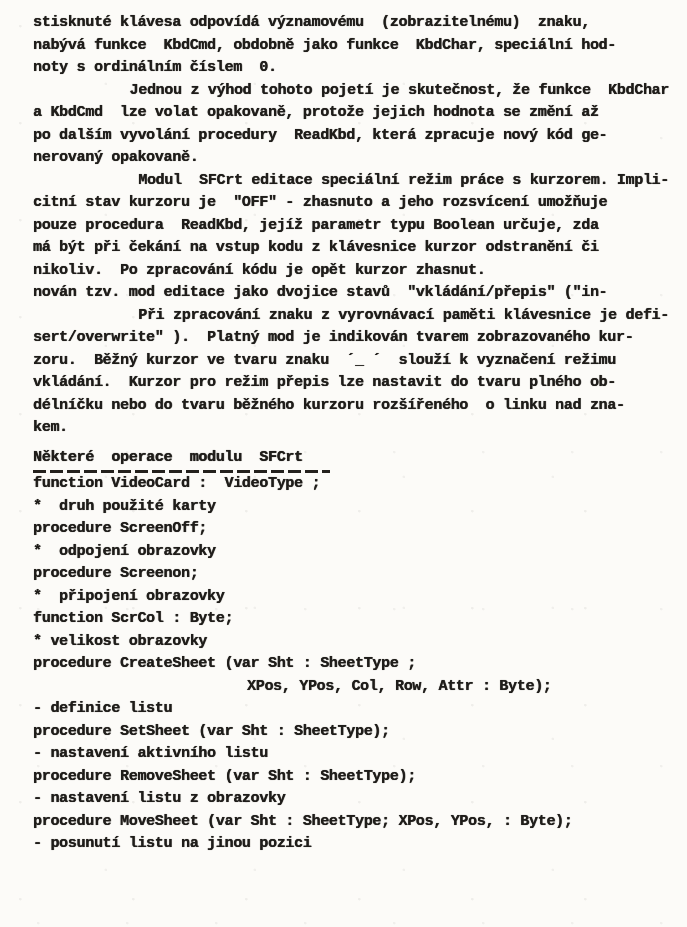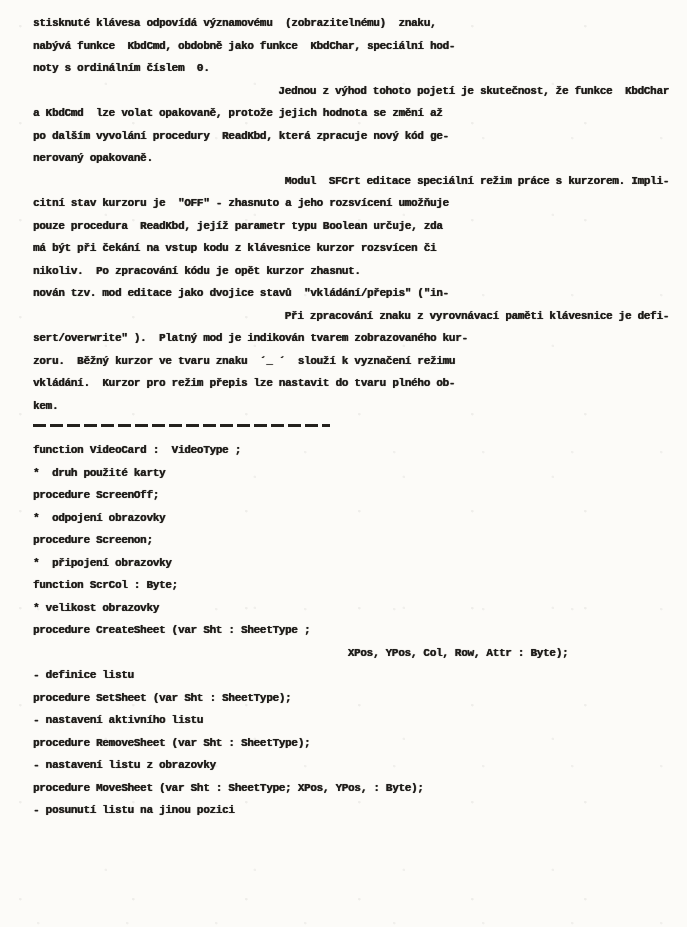--- a/index.html
+++ b/index.html
@@ -15,53 +15,53 @@
     background-color: #fcfbf8;
     background-image:
       radial-gradient(circle at 18% 27%, rgba(30,28,24,0.06) 1px, rgba(0,0,0,0) 1.6px),
       radial-gradient(circle at 71% 64%, rgba(30,28,24,0.05) 1px, rgba(0,0,0,0) 1.6px),
       radial-gradient(circle at 43% 88%, rgba(30,28,24,0.05) 1px, rgba(0,0,0,0) 1.6px);
     background-size: 113px 97px, 149px 131px, 89px 157px;
     padding: 12px 18px 0 33px;
     overflow: hidden;
     font-family: "Liberation Mono", "DejaVu Sans Mono", monospace;
     font-weight: 700;
-    font-size: 11px;
+    font-size: 15px;
     line-height: 22.5px;
     color: #1f1d1a;
   }
   .line {
     white-space: pre;
     height: 22.5px;
     overflow: hidden;
     text-shadow: 0 0 0.7px rgba(32,29,25,0.9), 0.5px 0.3px 0 rgba(32,29,25,0.5);
     letter-spacing: -0.3px;
   }
   .line.indent { padding-left: 44px; text-align: right; }
-  .line.cont   { padding-left: 214px; text-align: center; }
+  .line.cont   { padding-left: 214px; }
   .para { margin: 0; }
   .heading-block { margin-top: 7px; }
   .heading {
     white-space: pre;
     height: 22.5px;
     overflow: hidden;
     text-shadow: 0 0 0.8px rgba(32,29,25,0.95), 0.6px 0.3px 0 rgba(32,29,25,0.6);
     letter-spacing: -0.3px;
   }
   .heading-underline {
     width: 297px;
     height: 3px;
     margin-top: 1px;
     background-image: repeating-linear-gradient(
       90deg,
       #24211d 0px, #24211d 13px,
       rgba(0,0,0,0) 13px, rgba(0,0,0,0) 17px
     );
   }
-  .listing { margin-top: 12px; }
+  .listing { }
 </style>
 </head>
 <body>
 
 <div class="page">
 
   <div class="para">
     <div class="line">stisknuté klávesa odpovídá významovému  (zobrazitelnému)  znaku,</div>
     <div class="line">nabývá funkce  KbdCmd, obdobně jako funkce  KbdChar, speciální hod-</div>
     <div class="line">noty s ordinálním číslem  0.</div>
@@ -71,34 +71,36 @@
     <div class="line indent">Jednou z výhod tohoto pojetí je skutečnost, že funkce  KbdChar</div>
     <div class="line">a KbdCmd  lze volat opakovaně, protože jejich hodnota se změní až</div>
     <div class="line">po dalším vyvolání procedury  ReadKbd, která zpracuje nový kód ge-</div>
     <div class="line">nerovaný opakovaně.</div>
   </div>
 
   <div class="para">
     <div class="line indent">Modul  SFCrt editace speciální režim práce s kurzorem. Impli-</div>
     <div class="line">citní stav kurzoru je  "OFF" - zhasnuto a jeho rozsvícení umožňuje</div>
     <div class="line">pouze procedura  ReadKbd, jejíž parametr typu Boolean určuje, zda</div>
-    <div class="line">má být při čekání na vstup kodu z klávesnice kurzor rozsvícen či</div>
+    <div class="line">má být při čekání na vstup kodu z klávesnice kurzor odstranění či</div>
     <div class="line">nikoliv.  Po zpracování kódu je opět kurzor zhasnut.</div>
   </div>
 
   <div class="para">
     <div class="line">nován tzv. mod editace jako dvojice stavů  "vkládání/přepis" ("in-</div>
     <div class="line indent">Při zpracování znaku z vyrovnávací paměti klávesnice je defi-</div>
     <div class="line">sert/overwrite" ).  Platný mod je indikován tvarem zobrazovaného kur-</div>
     <div class="line">zoru.  Běžný kurzor ve tvaru znaku  ´_ ´  slouží k vyznačení režimu</div>
     <div class="line">vkládání.  Kurzor pro režim přepis lze nastavit do tvaru plného ob-</div>
+    <div class="line">délníčku nebo do tvaru běžného kurzoru rozšířeného  o linku nad zna-</div>
     <div class="line">kem.</div>
   </div>
 
   <div class="heading-block">
+    <div class="heading">Některé  operace  modulu  SFCrt</div>
     <div class="heading-underline"></div>
   </div>
 
   <div class="listing">
     <div class="line">function VideoCard :  VideoType ;</div>
     <div class="line">*  druh použité karty</div>
     <div class="line">procedure ScreenOff;</div>
     <div class="line">*  odpojení obrazovky</div>
     <div class="line">procedure Screenon;</div>
     <div class="line">*  připojení obrazovky</div>

